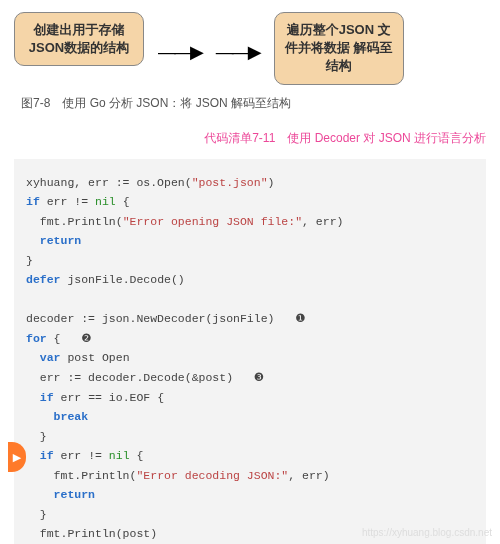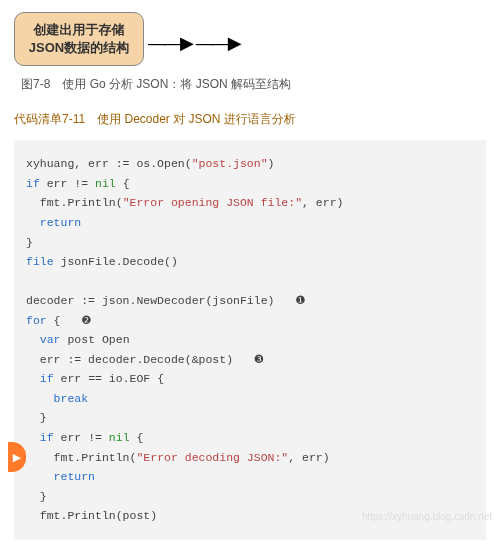--- a/index.html
+++ b/index.html
@@ -8,21 +8,21 @@
     padding: 12px 14px;
     font-family: "Microsoft YaHei", "PingFang SC", Arial, sans-serif;
     font-size: 12px;
     background: #fff;
     color: #333;
     width: 500px;
   }
   .diagram {
     display: flex;
     align-items: flex-start;
-    gap: 4px;
+    gap: 14px;
     margin-bottom: 10px;
   }
   .box {
     background: #f5d5a8;
     border: 1px solid #888;
     border-radius: 10px;
     padding: 8px 10px;
     font-size: 13px;
     font-weight: bold;
     text-align: center;
@@ -37,80 +37,84 @@
     color: #000;
     margin-top: 8px;
   }
   .caption {
     font-size: 12px;
     color: #555;
     margin: 8px 0 18px 7px;
   }
   .listing-title {
     font-size: 12px;
-    color: #a16207;
+    color: #ec4899;
     margin: 0 0 12px 0;
+    text-align: right;
   }
   .code {
     background: #f3f3f3;
     padding: 14px 12px;
     font-family: Consolas, "Courier New", monospace;
     font-size: 11.5px;
     line-height: 1.7;
     color: #444;
     white-space: pre;
     overflow: hidden;
   }
-  .kw { color: #2a6fc9; font-weight: normal; }
+  .kw { color: #2a6fc9; font-weight: bold; }
   .lit { color: #2a8f2a; }
   .str { color: #b44; }
   .marker {
     position: absolute;
     left: -6px;
     background: #ff7a2a;
     color: #fff;
     width: 18px;
     height: 30px;
     border-radius: 0 14px 14px 0;
     display: flex;
     align-items: center;
     justify-content: center;
     font-size: 11px;
   }
   .wrap { position: relative; }
   .watermark {
     position: fixed;
     right: 8px;
-    bottom: 22px;
+    bottom: 6px;
     font-size: 10px;
     color: #ddd;
   }
 </style>
 </head>
 <body>
 
 <div class="wrap">
 
   <div class="diagram">
     <div class="box">创建出用于存储
 JSON数据的结构</div>
     <div class="arrow">——▶</div>
     <div class="arrow">——▶</div>
+    <div class="box">遍历整个JSON
+文件并将数据
+解码至结构</div>
   </div>
 
   <div class="caption">图7-8　使用 Go 分析 JSON：将 JSON 解码至结构</div>
 
   <div class="listing-title">代码清单7-11　使用 Decoder 对 JSON 进行语言分析</div>
 
   <div class="code"><span>xyhuang, err := os.Open(</span><span class="str">"post.json"</span><span>)</span>
 <span class="kw">if</span><span> err != </span><span class="lit">nil</span><span> {</span>
 <span>  fmt.Println(</span><span class="str">"Error opening JSON file:"</span><span>, err)</span>
 <span>  </span><span class="kw">return</span>
 <span>}</span>
-<span class="kw">file</span><span> jsonFile.Decode()</span>
+<span class="kw">defer</span><span> jsonFile.Decode()</span>
 <span></span>
 <span>decoder := json.NewDecoder(jsonFile)   ❶</span>
 <span class="kw">for</span><span> {   ❷</span>
 <span>  </span><span class="kw">var</span><span> post Open</span>
 <span>  err := decoder.Decode(&amp;post)   ❸</span>
 <span>  </span><span class="kw">if</span><span> err == io.EOF {</span>
 <span>    </span><span class="kw">break</span>
 <span>  }</span>
 <span>  </span><span class="kw">if</span><span> err != </span><span class="lit">nil</span><span> {</span>
 <span>    fmt.Println(</span><span class="str">"Error decoding JSON:"</span><span>, err)</span>

